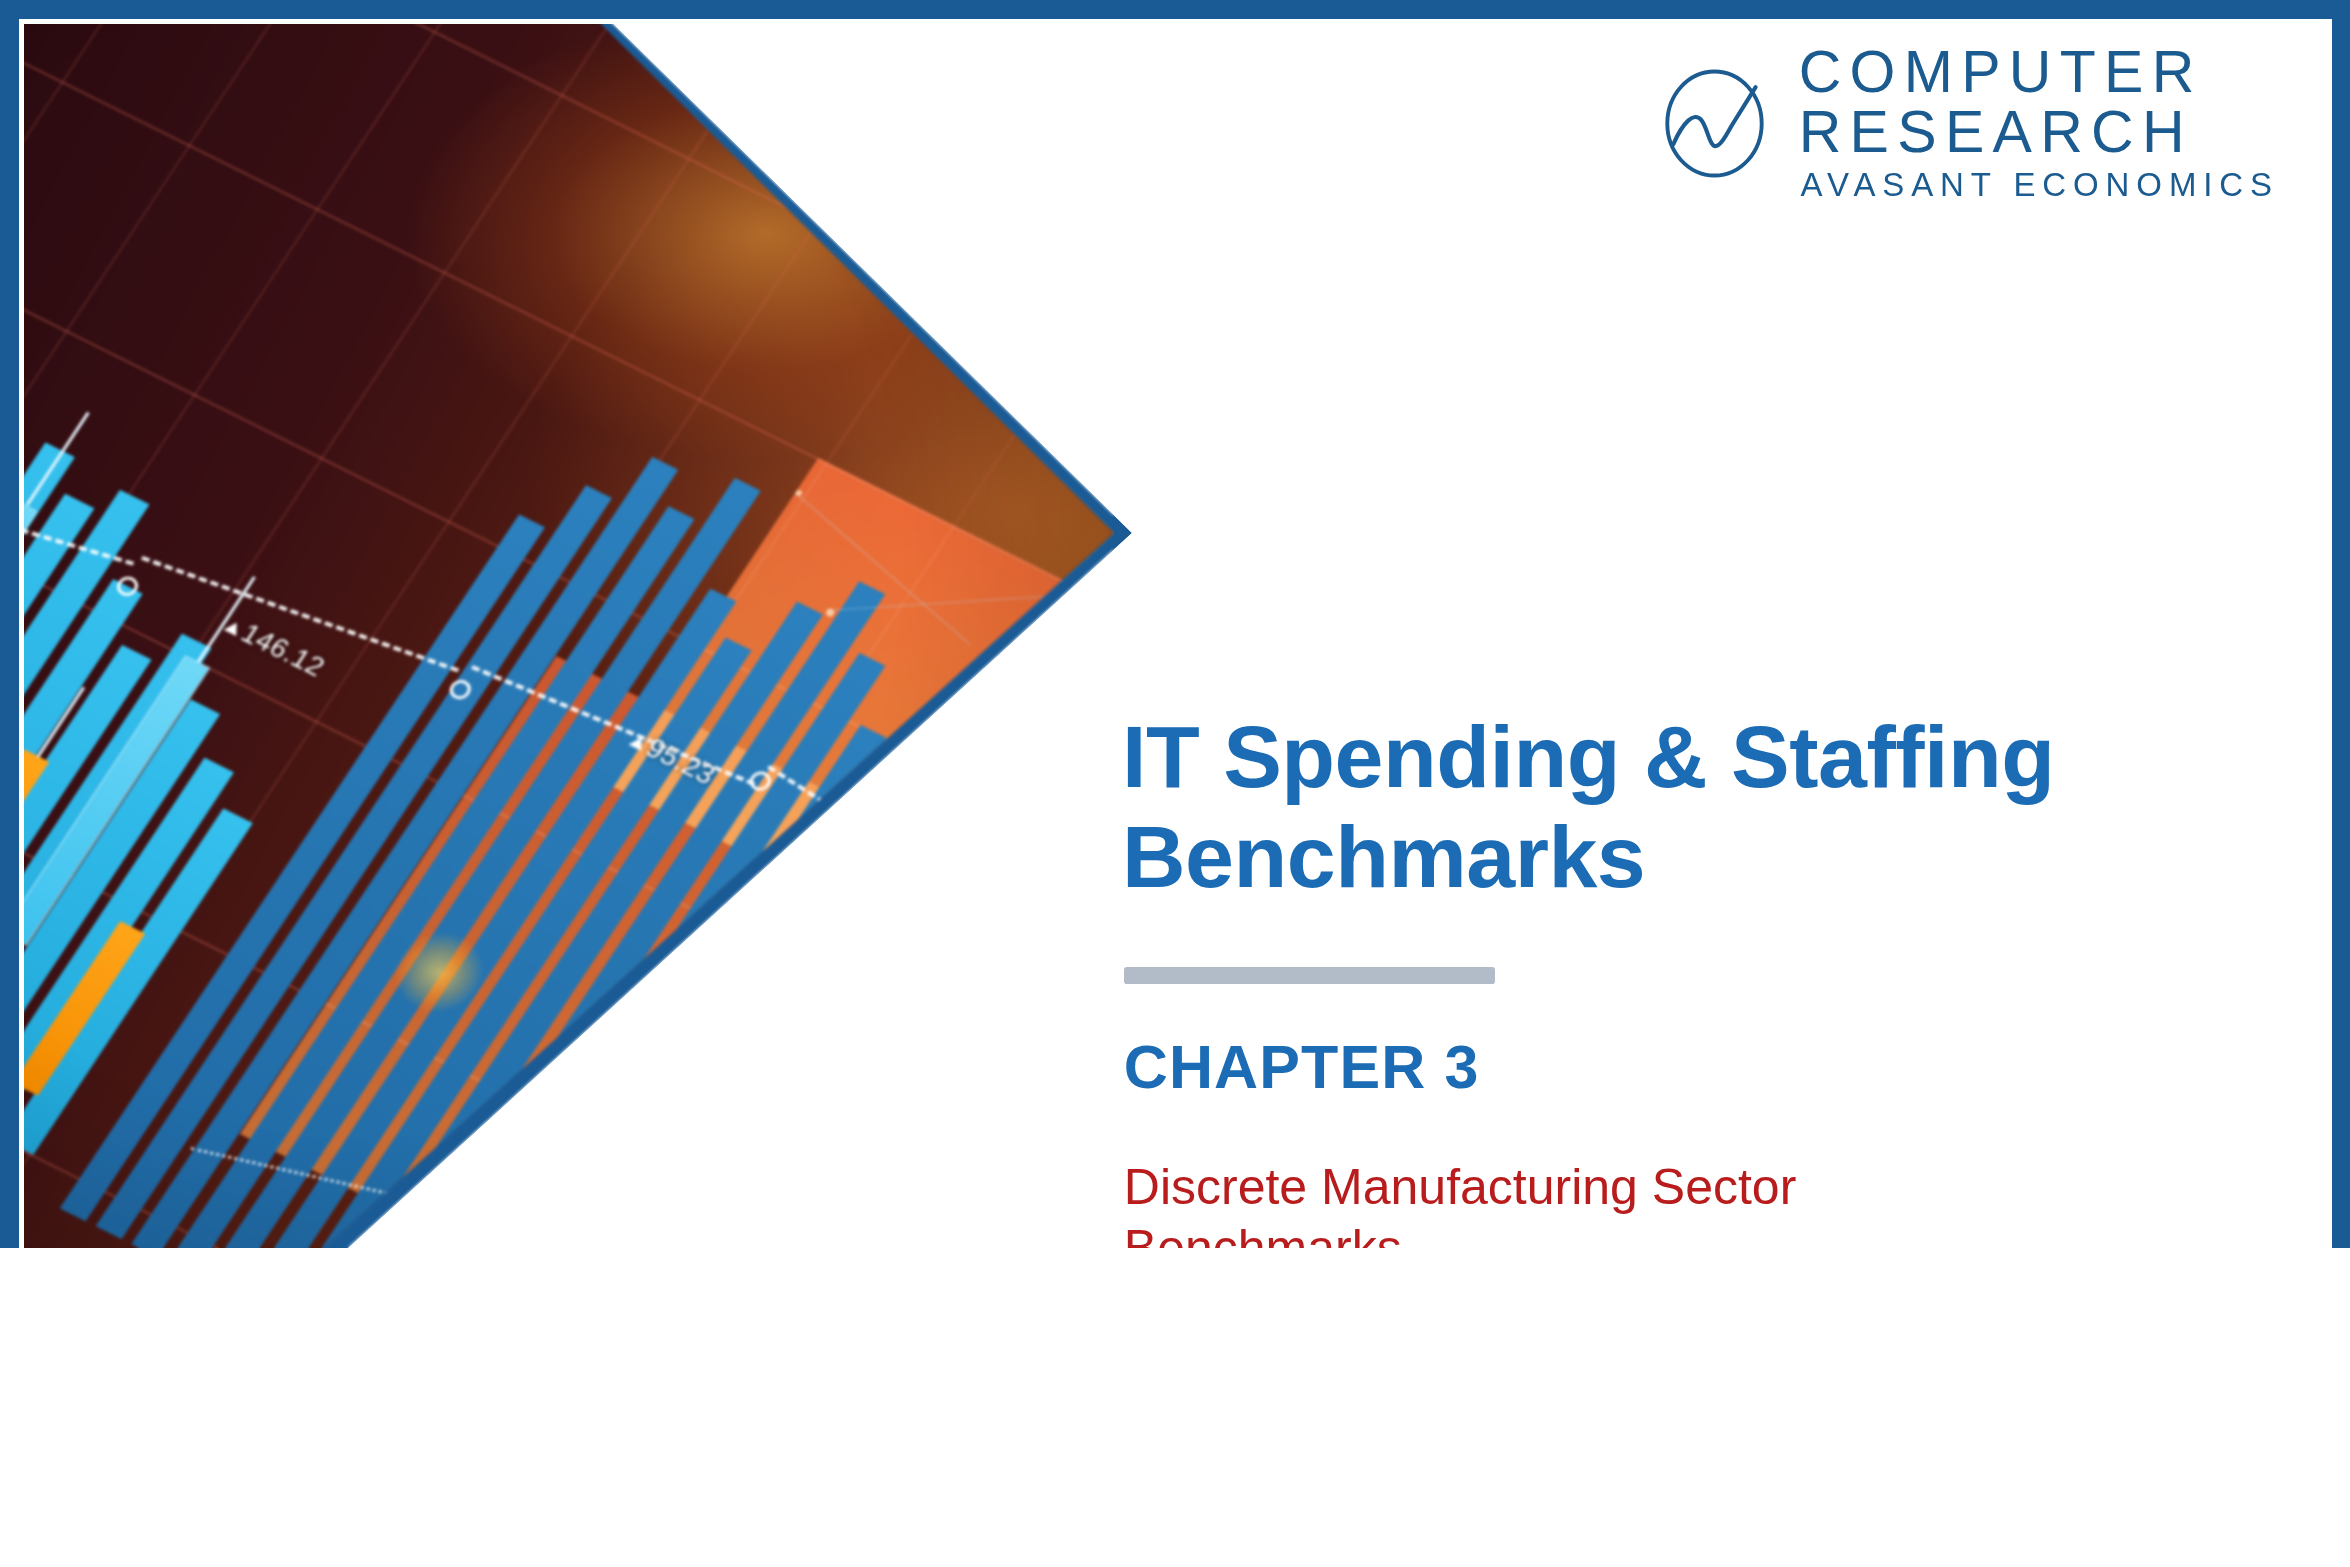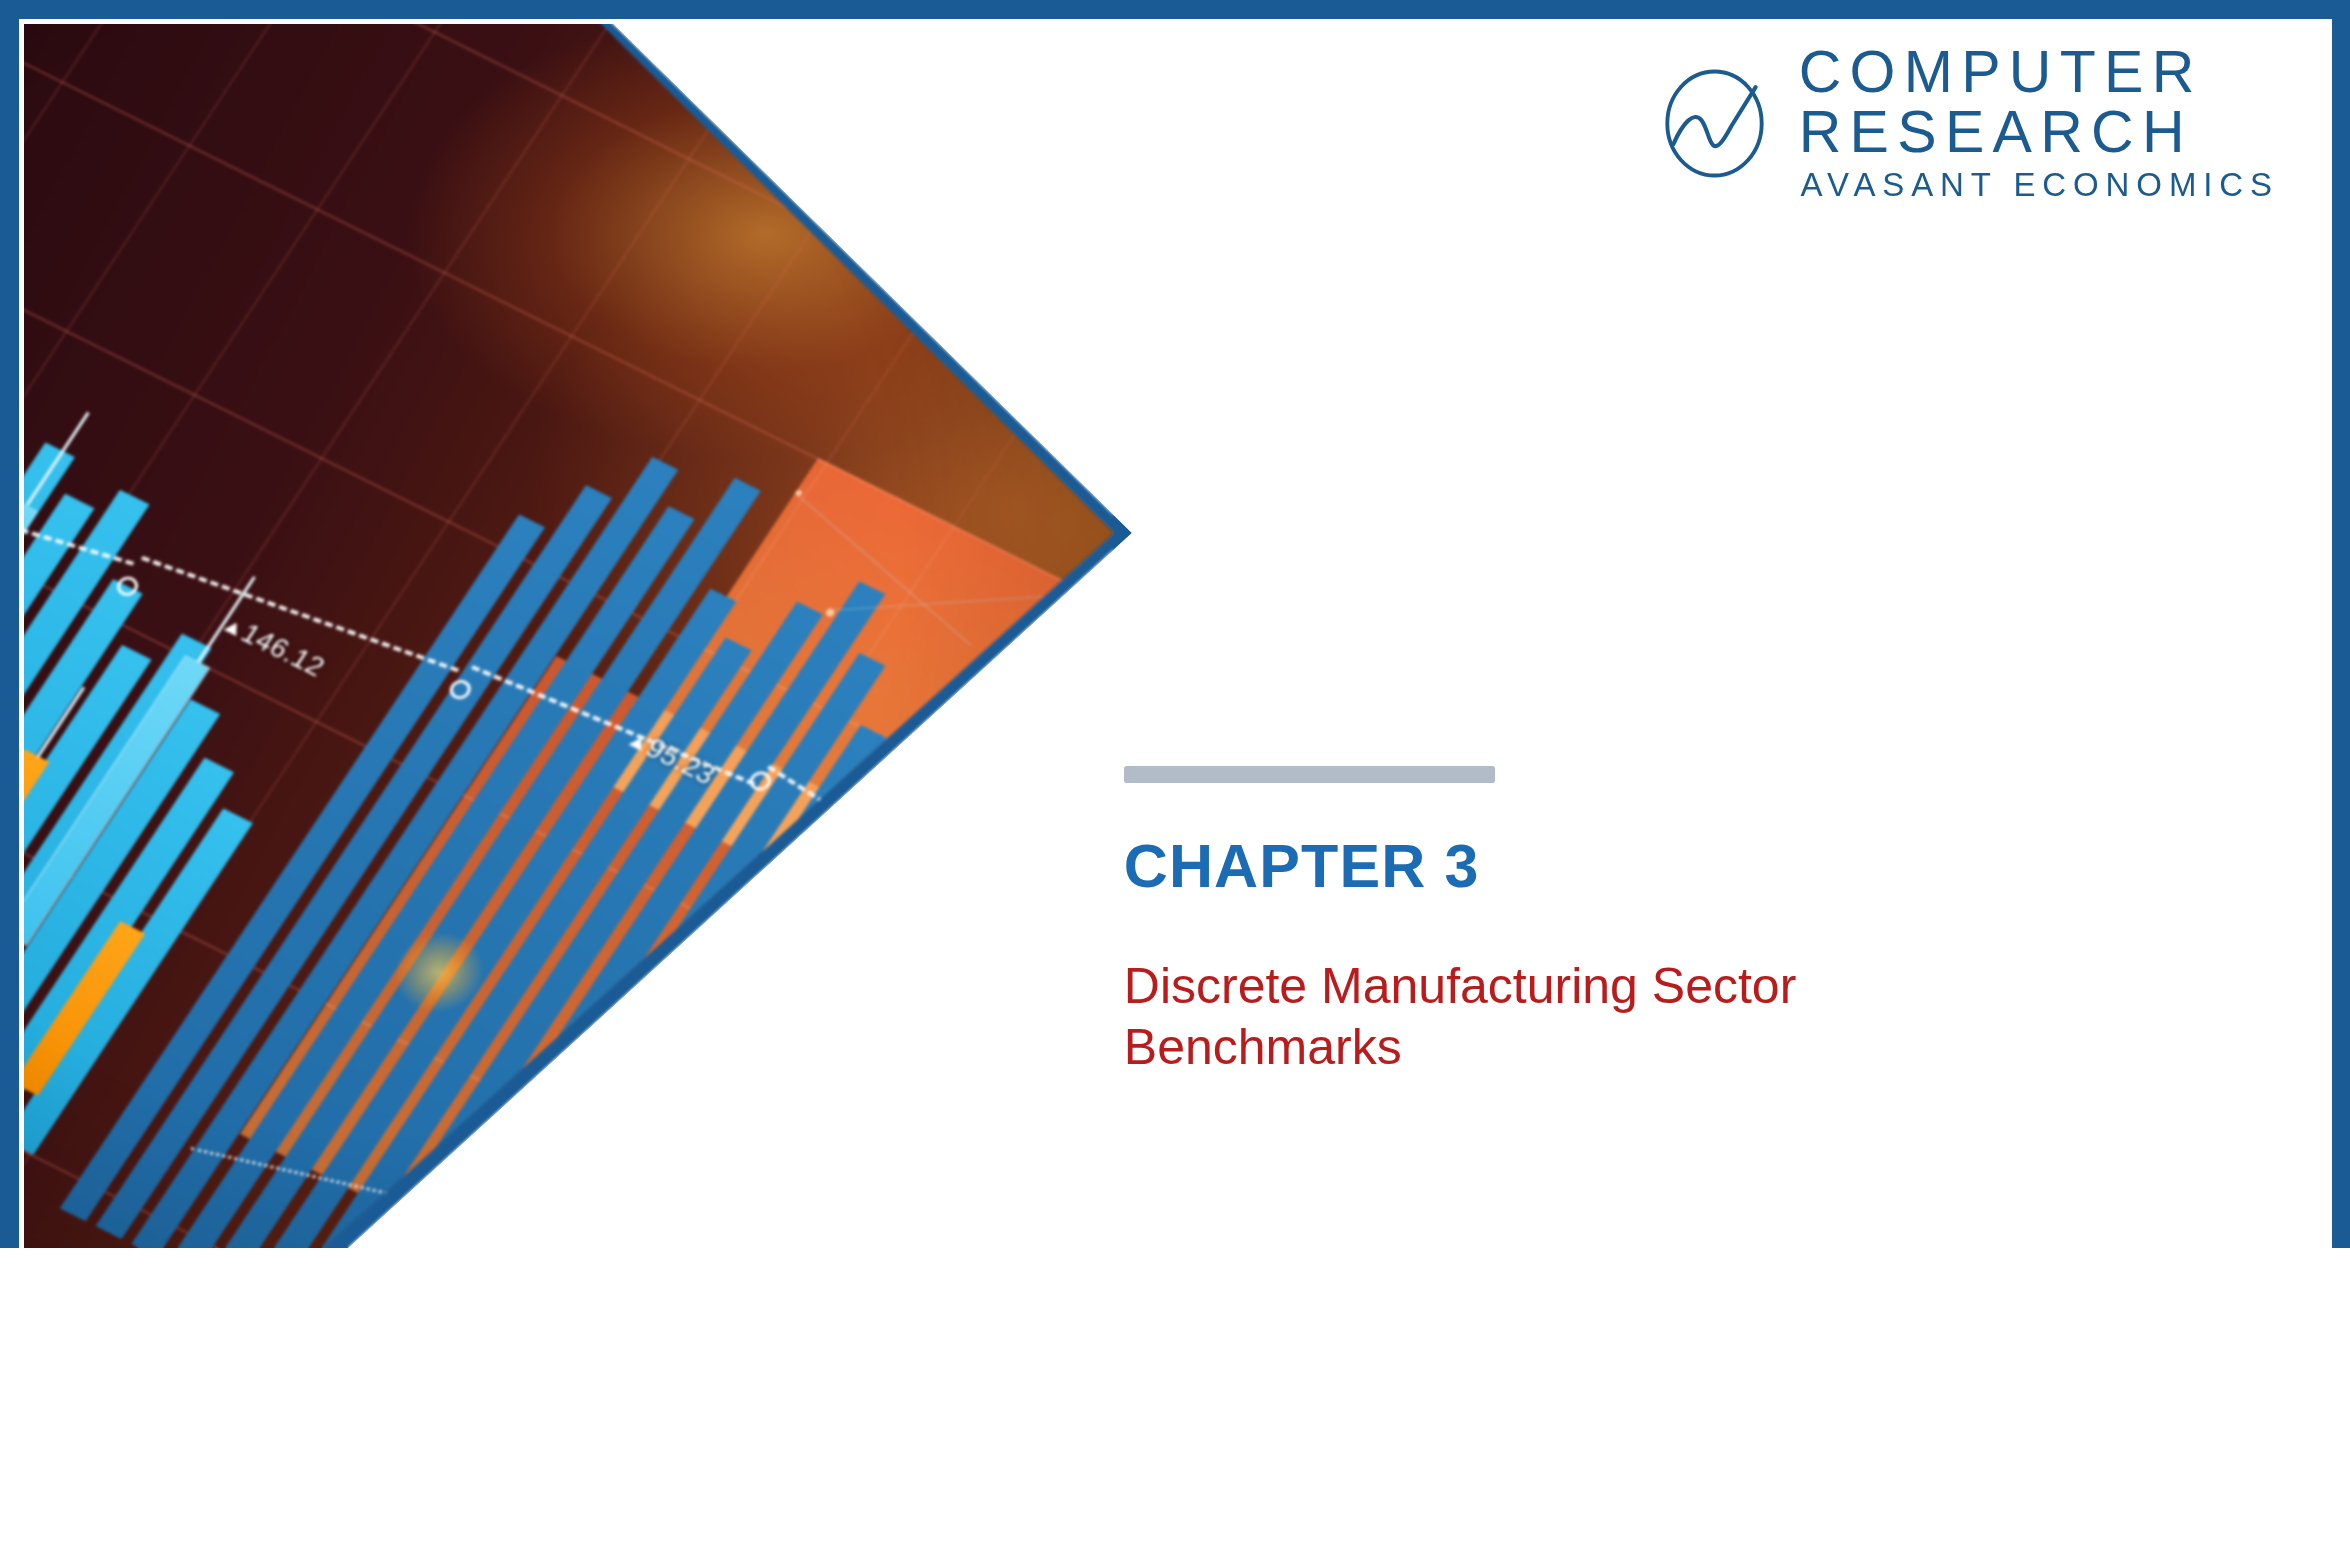--- a/index.html
+++ b/index.html
@@ -407,20 +407,21 @@
       <path d="M16 67 C24 49, 33 40, 39 47 C44 53, 45 65, 49 68 C53 71, 58 63, 64 52 L84 20" fill="none" stroke="#1b5b8f" stroke-width="3.4" stroke-linecap="round"></path>
     </svg>
     <div class="logo-words">
       <div class="logo-line1">COMPUTER</div>
       <div class="logo-line2">RESEARCH</div>
       <div class="logo-line3">AVASANT ECONOMICS</div>
     </div>
   </div>
 
   <div class="content">
+    <h1 class="title">IT Spending &amp; Staffing Benchmarks</h1>
     <div class="divider"></div>
     <div class="chapter">CHAPTER 3</div>
     <div class="subtitle">Discrete Manufacturing Sector Benchmarks</div>
   </div>
 
   <div class="frame-inner-gap"></div>
   <div class="frame"></div>
 
 </div>
 

